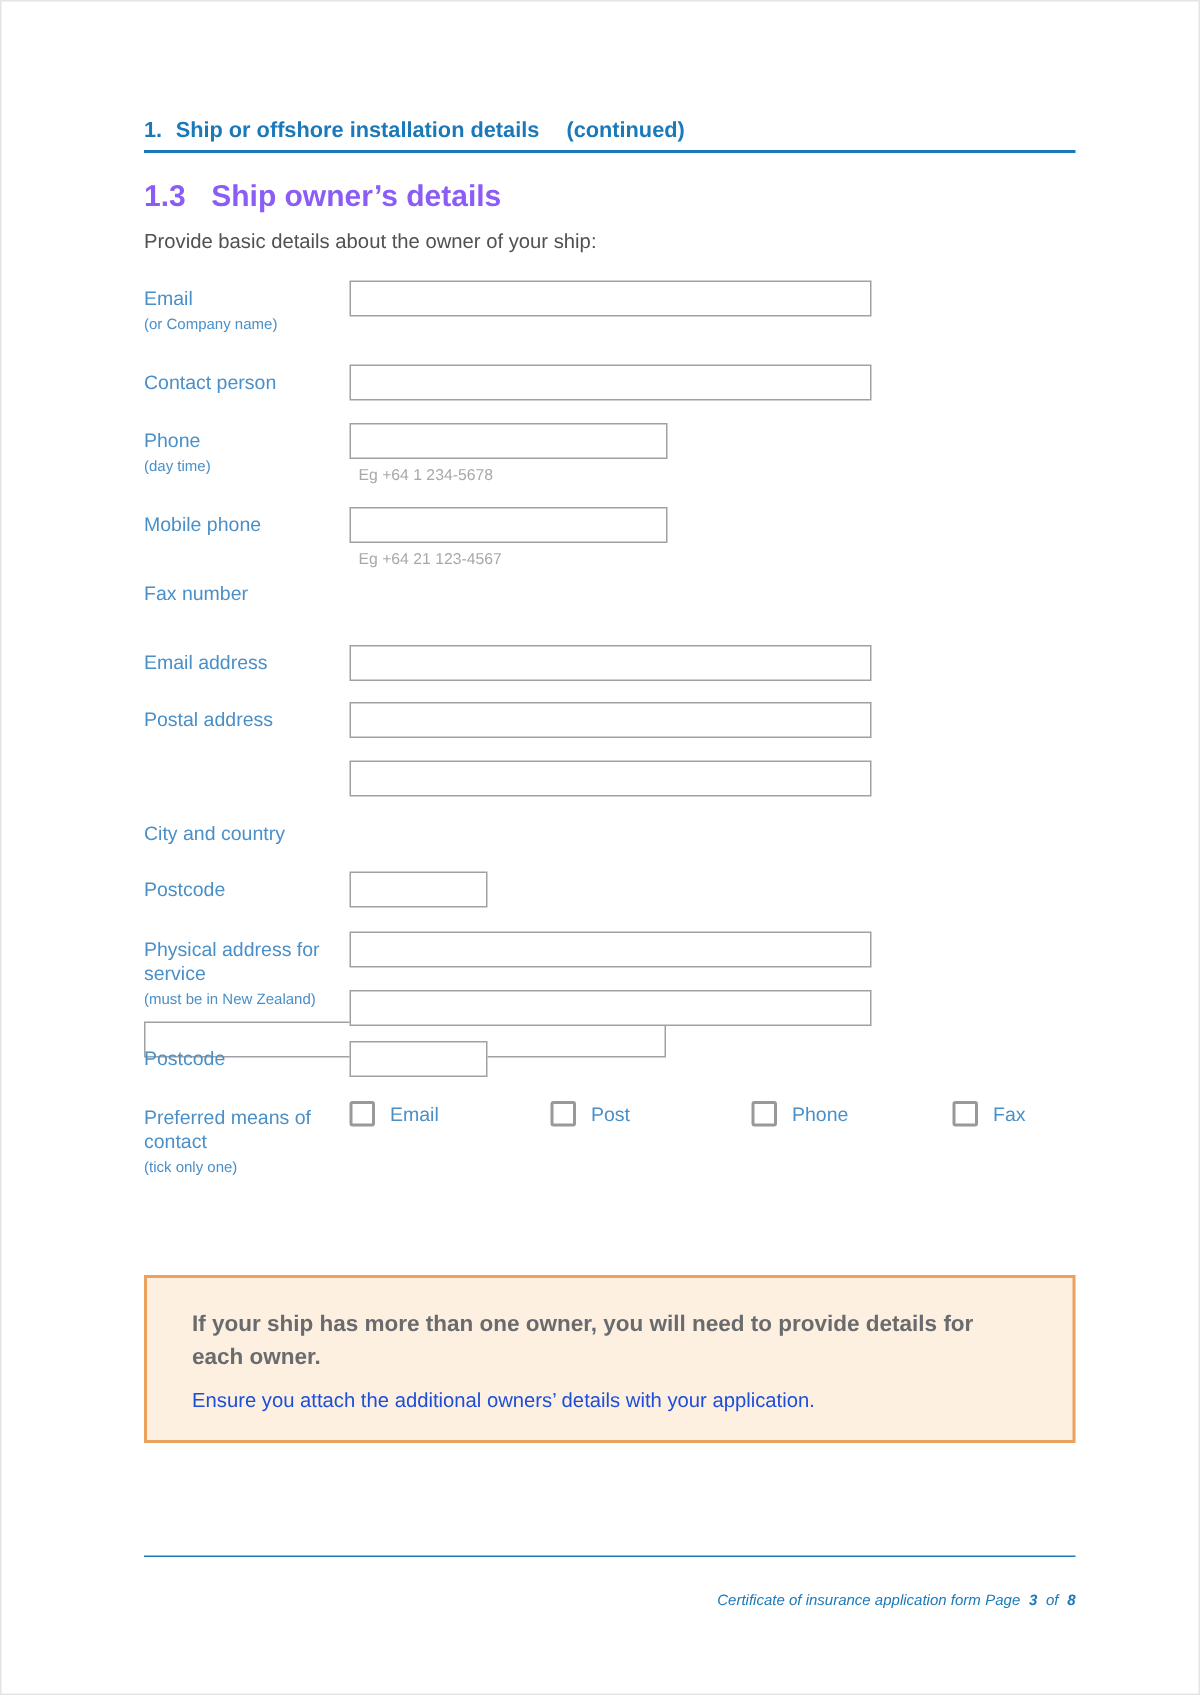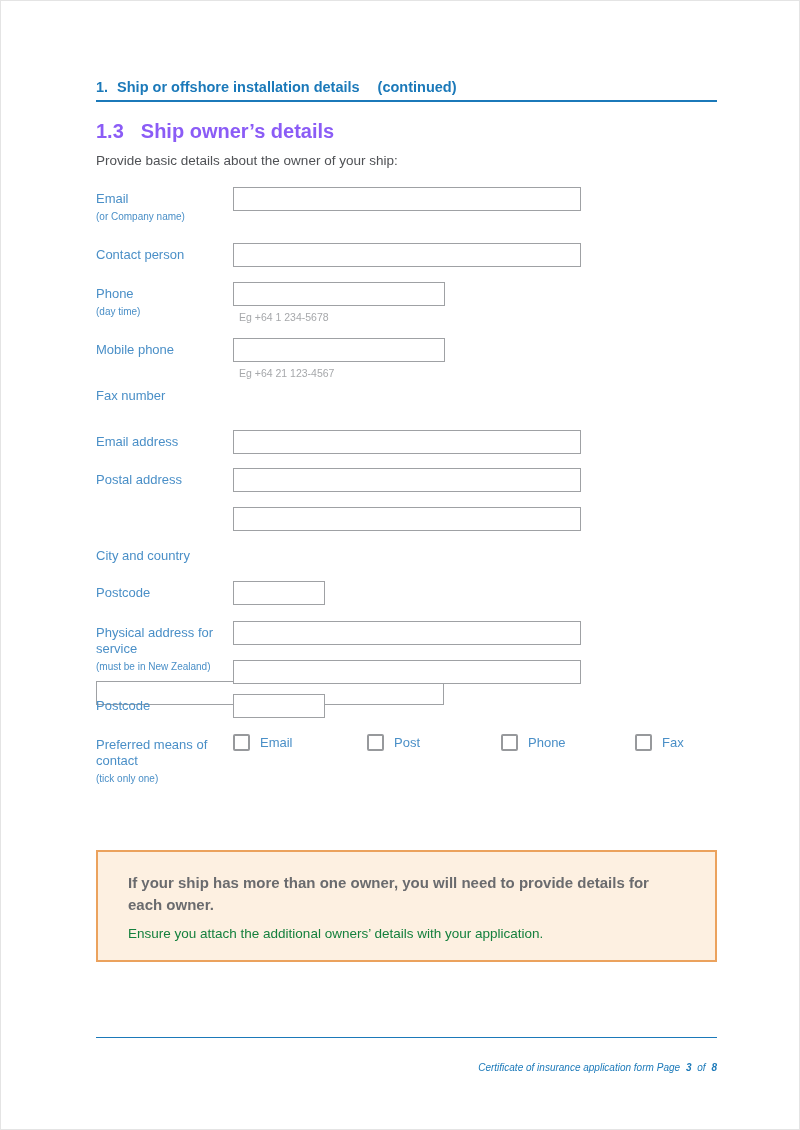--- a/index.html
+++ b/index.html
@@ -36,21 +36,21 @@
   .r7 { height: 76px; } .r8 { height: 37px; flex-direction: column; } .r9 { height: 40px; }
   .r10 { height: 73px; } .r11 { height: 39px; } .r12 { height: 55px; }
 
   .checkbox-group { display: flex; padding-top: 1px; }
   .cb-option { width: 134px; display: flex; align-items: center; }
   .checkbox { width: 17px; height: 17px; flex: 0 0 17px; border: 2px solid #97999c; border-radius: 2px; background: #ffffff; display: inline-block; cursor: pointer; }
   .cb-label { color: #4a8fc7; font-size: 13px; margin-left: 10px; }
 
   .callout { margin-top: 62px; background: #fdf0e1; border: 2px solid #eba25d; min-height: 112px; padding: 20px 30px 16px 30px; }
   .callout-bold { margin: 0; color: #6a6b6e; font-size: 15px; font-weight: bold; line-height: 22px; max-width: 560px; }
-  .callout-body { margin: 9px 0 0 0; color: #15803d; font-size: 13.5px; line-height: 18px; }
+  .callout-body { margin: 9px 0 0 0; color: #1d4ed8; font-size: 13.5px; line-height: 18px; }
 
   .footer-rule { height: 1px; background: #1b79b9; margin-top: 75px; }
   .footer { display: flex; justify-content: flex-end; margin-top: 24px; color: #1b79b9; font-size: 10px; font-style: italic; }
   .footer-right span { margin-left: 3px; margin-top: 44px; }
   .footer-right .b { font-weight: bold; }
 </style>
 </head>
 <body>
 
 <div class="page">

